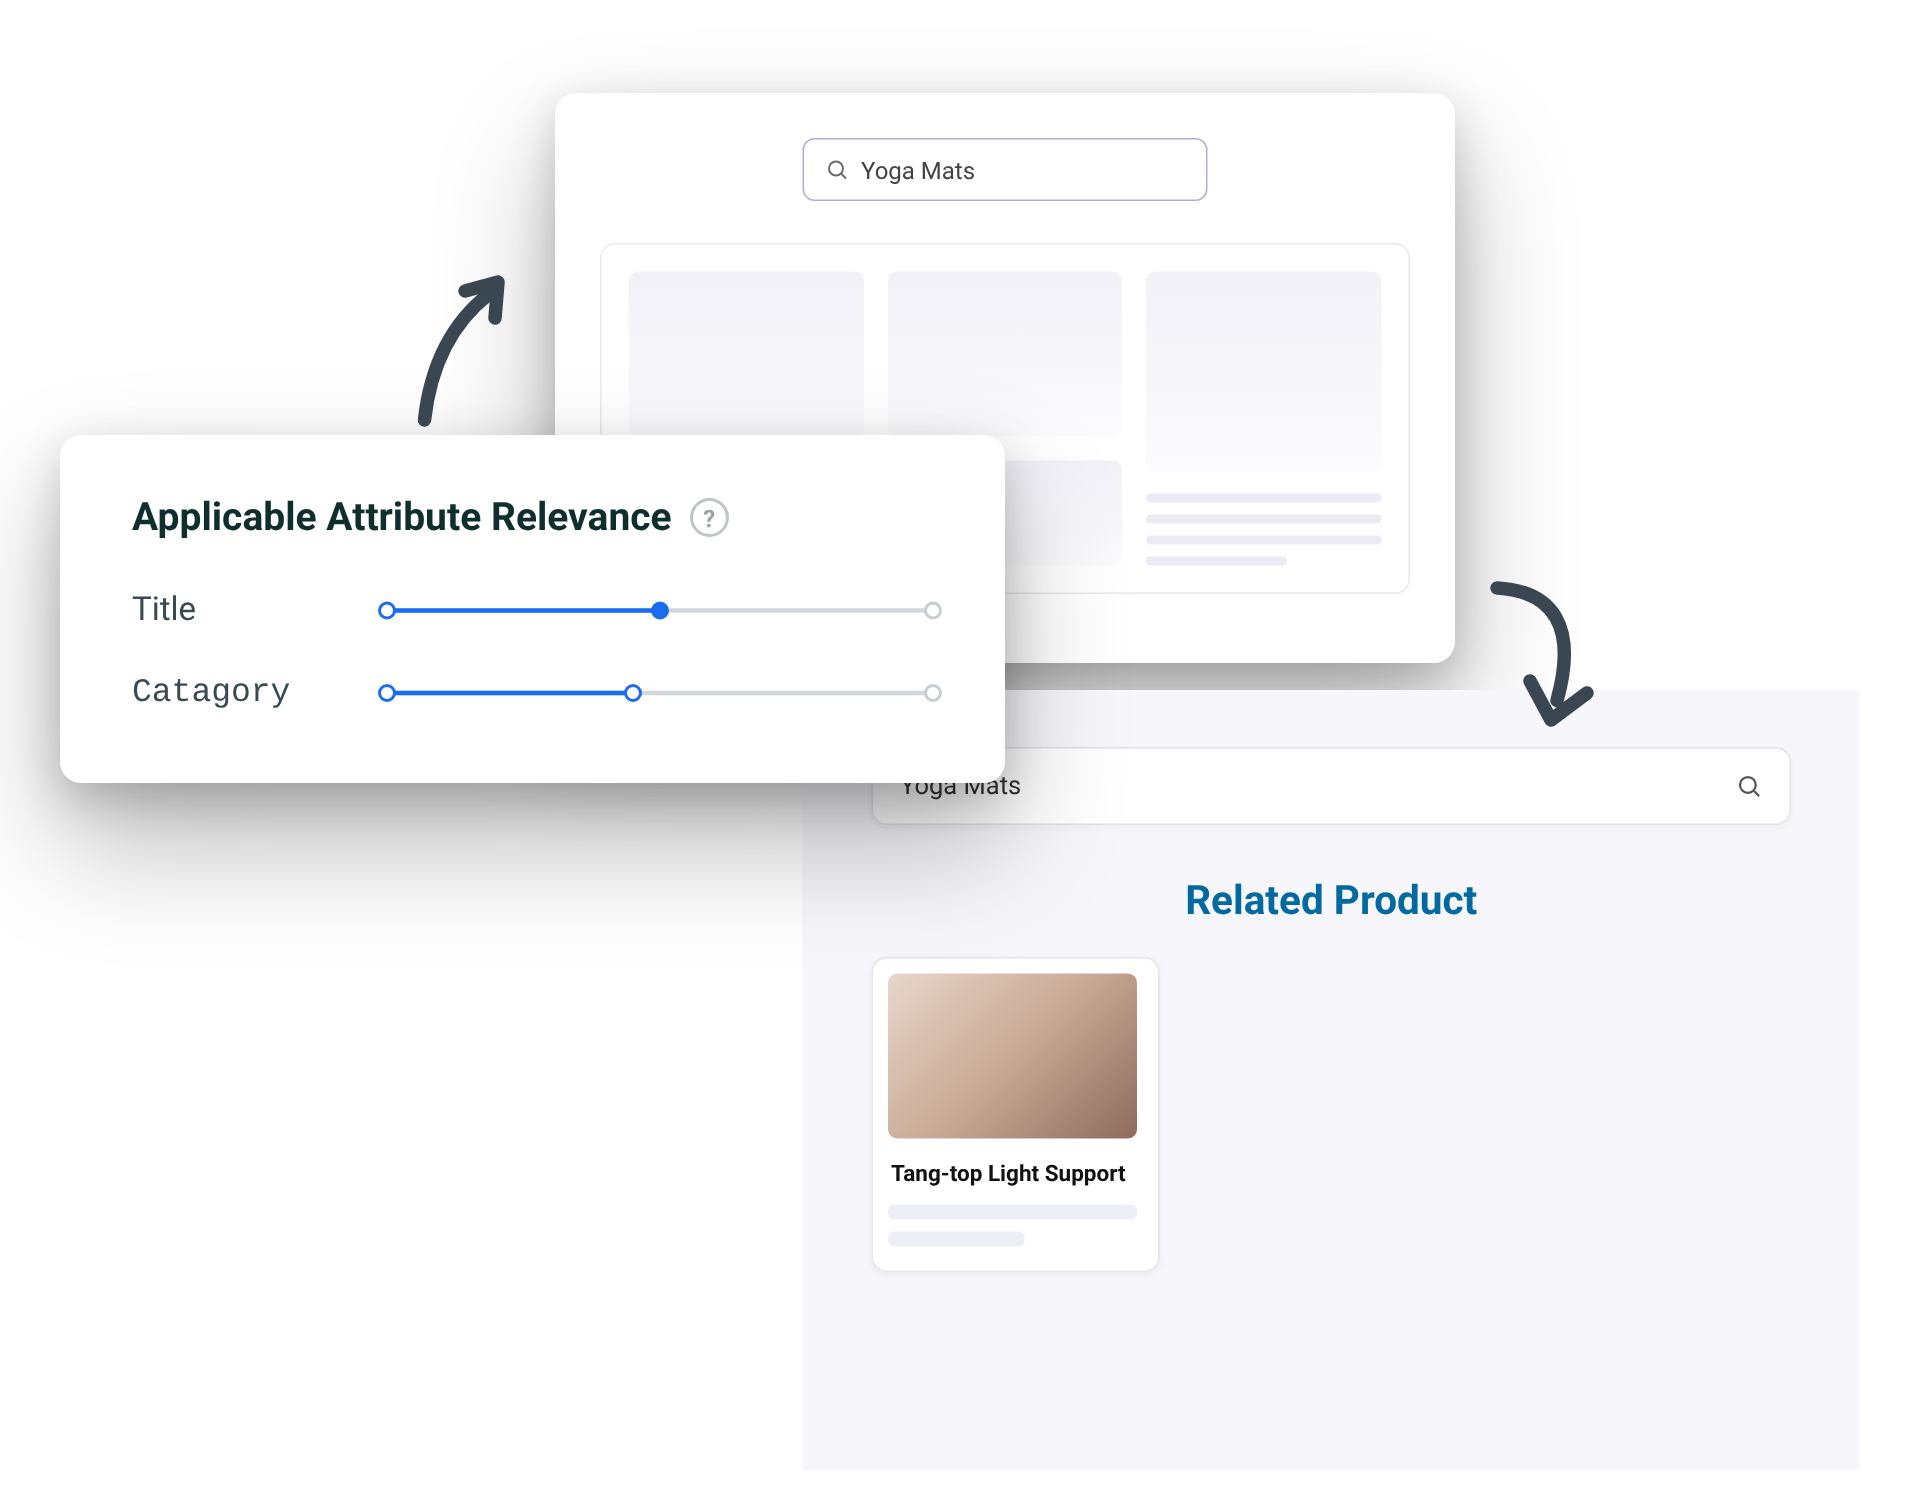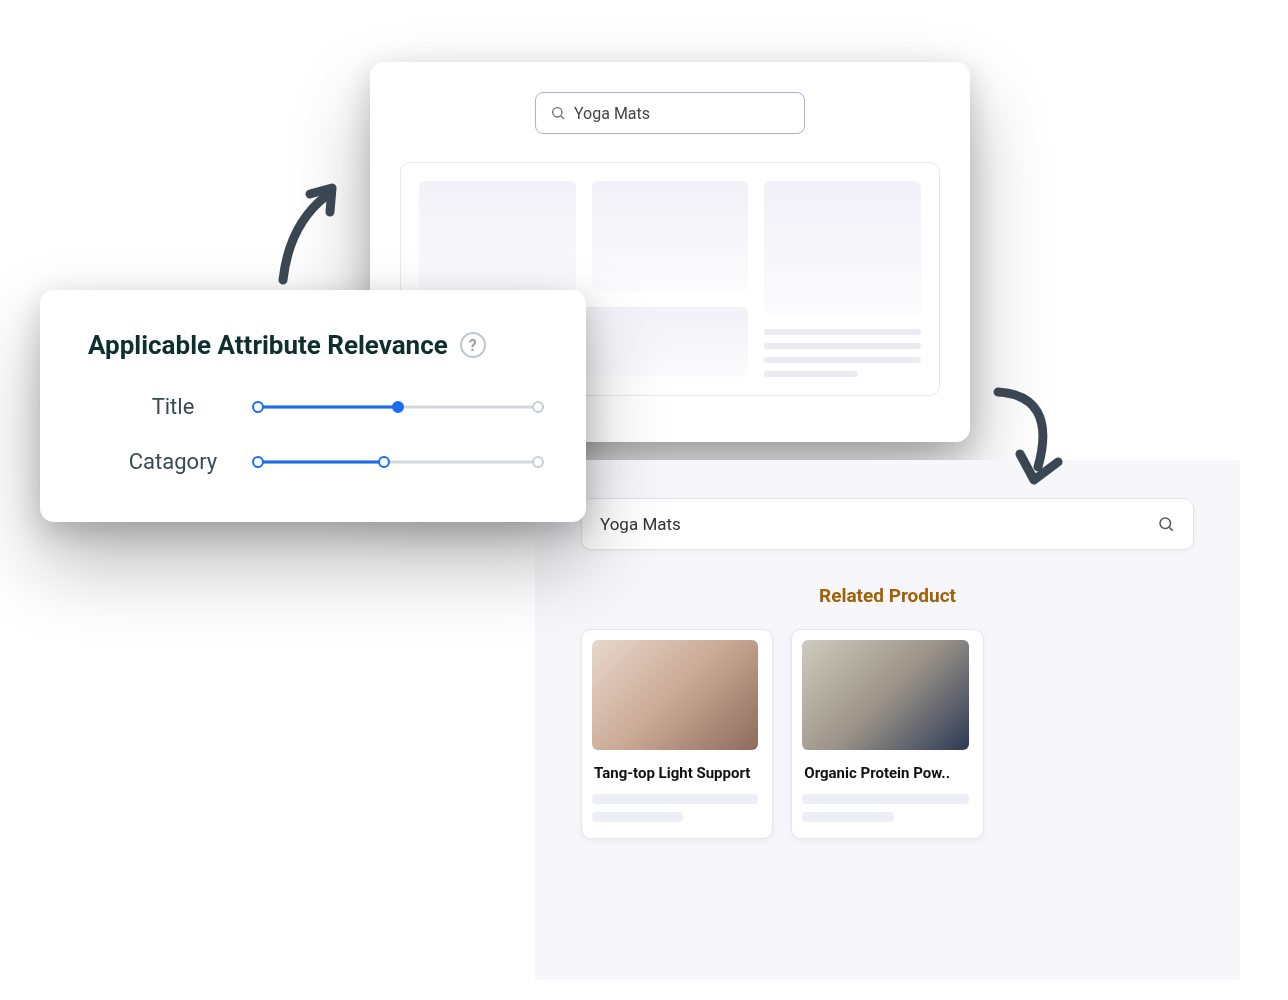--- a/index.html
+++ b/index.html
@@ -66,21 +66,21 @@
   .sk-big-top { flex:1; background: linear-gradient(180deg,#f2f1f8,#fbfbfd); border-radius:6px; }
   .sk-lines { margin-top: 14px; display:flex; flex-direction:column; gap:8px; }
   .sk-line { height:6px; border-radius:3px; background:#eceaf3; }
   .sk-line.short { width: 60%; }
 
   
   .attr-panel {
     position: absolute;
     left: 40px;
     top: 290px;
-    width: 546px;
+    width: 630px;
     background: #fff;
     border-radius: 14px;
     padding: 40px 48px 48px 48px;
     box-shadow: 0 40px 80px rgba(0,0,0,0.28), 0 10px 30px rgba(0,0,0,0.18);
     z-index: 5;
   }
   .attr-title-row {
     display: flex;
     align-items: center;
     gap: 12px;
@@ -97,26 +97,25 @@
     border-radius: 50%;
     display:flex; align-items:center; justify-content:center;
     color:#9aa2a7; font-weight:700; font-size:16px;
   }
   .slider-row {
     display: grid;
     grid-template-columns: 170px 1fr;
     align-items: center;
     margin-bottom: 30px;
   }
-  .slider-row:last-child { margin-bottom: 0; }
+  .slider-row:last-child { margin-bottom: 0; font-family: Liberation Mono, monospace; }
   .slider-label {
     font-size: 22px;
     color: #3a4a52;
     font-weight: 400;
-    text-align: center;
   }
   .slider-track-wrap { position: relative; height: 16px; }
   .track-bg {
     position: absolute; left:0; right:0; top:50%; transform:translateY(-50%);
     height: 3px; background: #d4d7dd; border-radius: 2px;
   }
   .track-fill {
     position: absolute; left:0; top:50%; transform:translateY(-50%);
     height: 3px; background: #1a6df0; border-radius: 2px;
   }
@@ -149,23 +148,23 @@
     display:flex;
     align-items:center;
     justify-content:space-between;
     padding: 0 18px;
     box-shadow: 0 2px 4px rgba(0,0,0,0.04);
     font-size: 17px;
     color:#333;
   }
   .related-title {
     text-align:center;
-    font-size: 19px;
+    font-size: 27px;
     font-weight:700;
-    color:#a16207;
+    color:#0369a1;
     margin: 34px 0 22px 0;
   }
   .cards {
     display:grid;
     grid-template-columns: repeat(3, 1fr);
     gap: 18px;
   }
   .card {
     background:#fff;
     border:1px solid #e5e5ee;
@@ -283,22 +282,14 @@
   <div class="related-title">Related Product</div>
   <div class="cards" id="cards">
       <div class="card">
         <div class="card-img img1"></div>
         <div class="card-title">Tang-top Light Support</div>
         <div class="card-lines">
           <div class="ln"></div>
           <div class="ln short"></div>
         </div>
       </div>
-      <div class="card">
-        <div class="card-img img3"></div>
-        <div class="card-title">Organic Protein Pow..</div>
-        <div class="card-lines">
-          <div class="ln"></div>
-          <div class="ln short"></div>
-        </div>
-      </div>
     </div>
 </div>
 
 </body></html>

